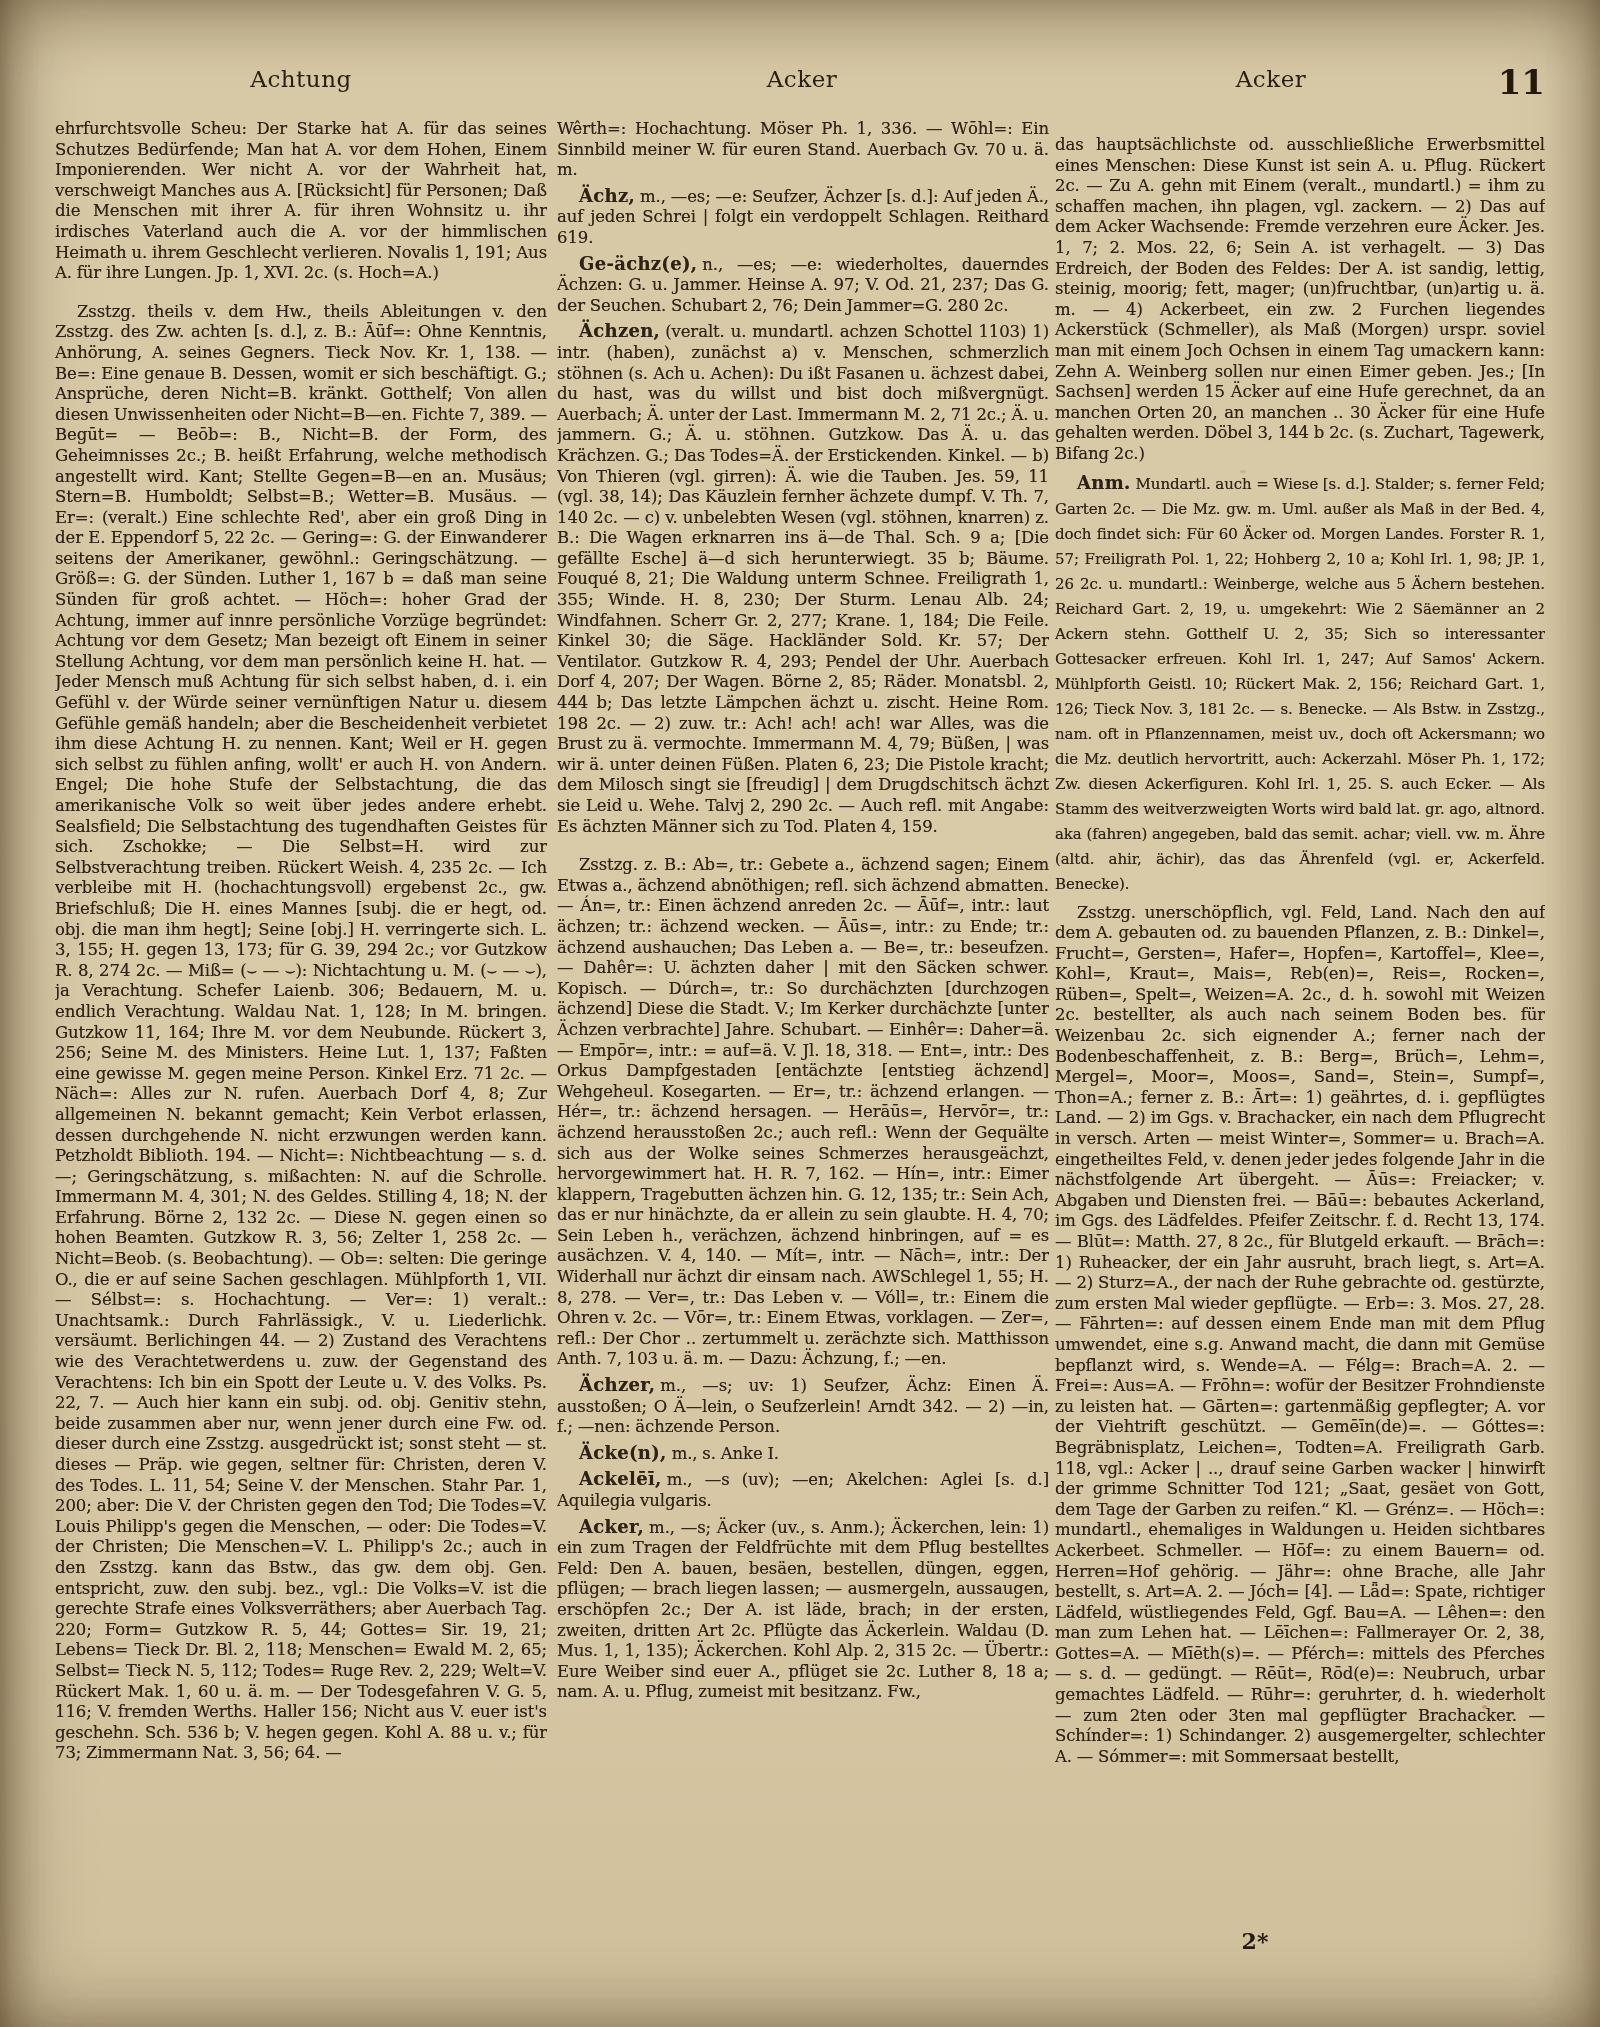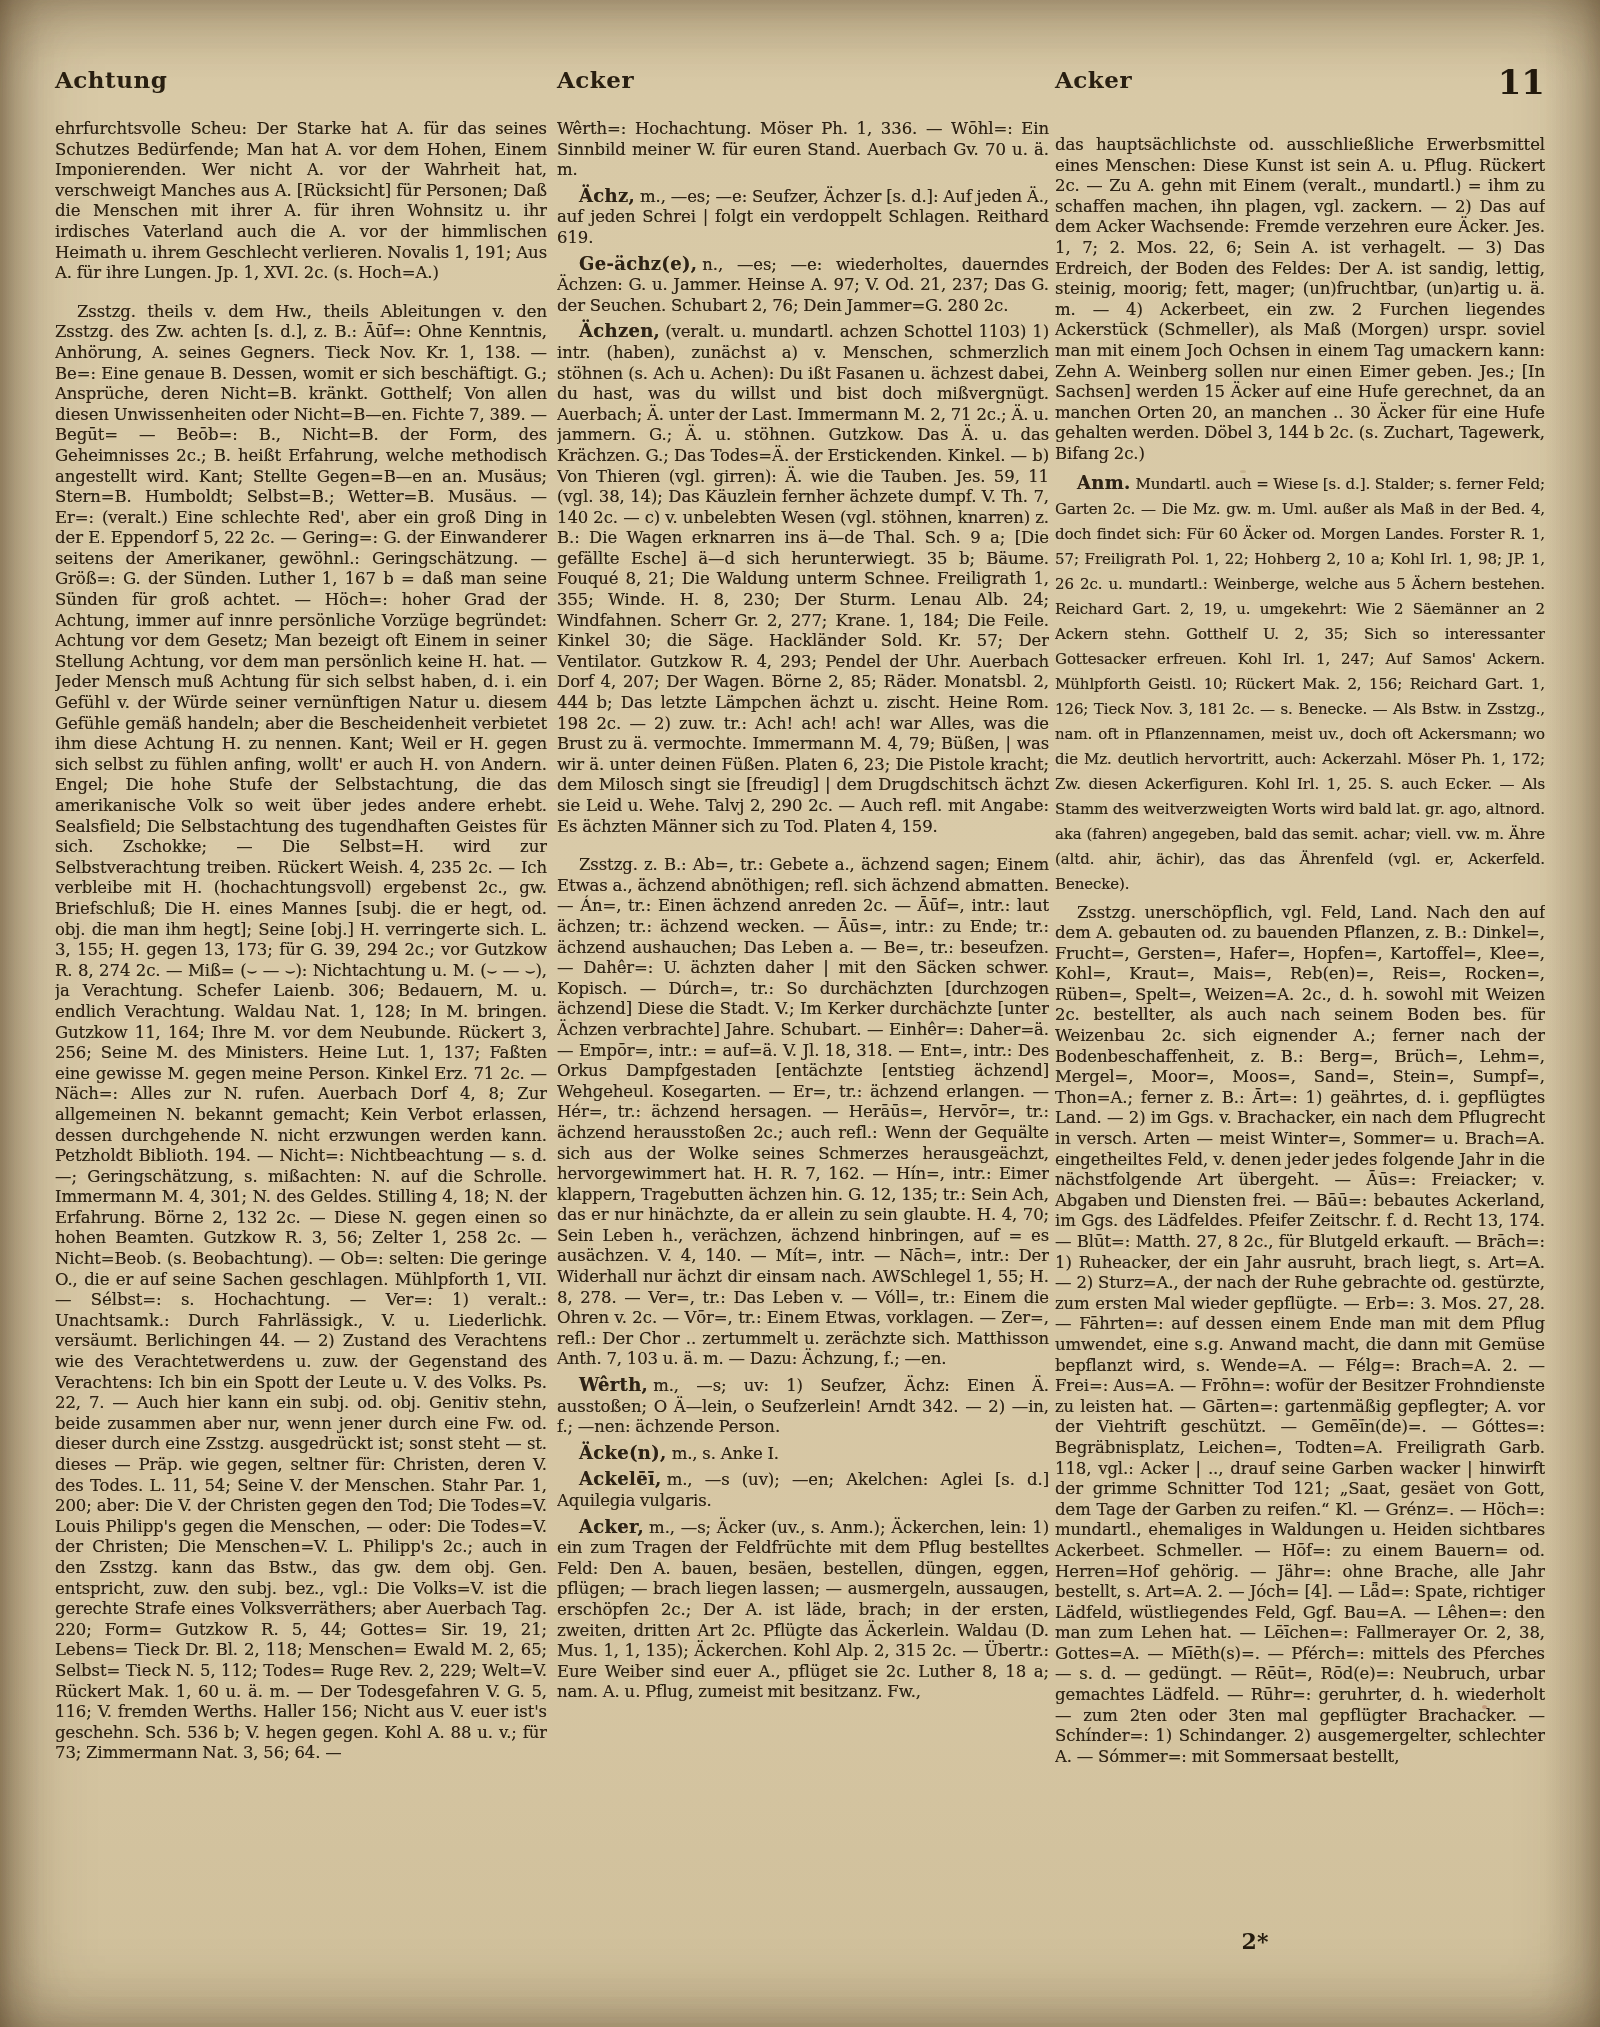--- a/index.html
+++ b/index.html
@@ -20,22 +20,22 @@
     box-shadow:
       inset 34px 0 80px -24px rgba(70,50,25,.38),
       inset -30px 0 80px -26px rgba(70,50,25,.30),
       inset 0 30px 90px -40px rgba(70,50,25,.35),
       inset 0 -34px 90px -40px rgba(70,50,25,.33);
   }
   .speck{position:absolute;border-radius:50%;pointer-events:none;}
 
   .runhead{
     position:absolute;top:66px;height:30px;
-    font-size:23px;font-weight:bold;letter-spacing:.5px;
-    text-align:left;color:#2a2012;
+    font-size:23px;font-weight:normal;letter-spacing:.5px;
+    text-align:center;color:#2a2012;
   }
   #rh-left{left:55px;width:492px;}
   #rh-mid{left:557px;width:490px;}
   #rh-right{left:1055px;width:432px;}
   .pageno{
     position:absolute;top:62px;left:1450px;width:95px;
     text-align:right;font-size:34px;font-weight:bold;color:#241b0e;
   }
 
   .col{
@@ -75,21 +75,21 @@
     <p><span class="hw"></span><span>ehrfurchtsvolle Scheu: Der Starke hat A. für das seines Schutzes Bedürfende; Man hat A. vor dem Hohen, Einem Imponierenden. Wer nicht A. vor der Wahrheit hat, verschweigt Manches aus A. [Rücksicht] für Personen; Daß die Menschen mit ihrer A. für ihren Wohnsitz u. ihr irdisches Vaterland auch die A. vor der himmlischen Heimath u. ihrem Geschlecht verlieren. Novalis 1, 191; Aus A. für ihre Lungen. Jp. 1, XVI. 2c. (s. Hoch=A.)</span></p>
     <p><span class="hw"></span><span>Zsstzg. theils v. dem Hw., theils Ableitungen v. den Zsstzg. des Zw. achten [s. d.], z. B.: Āūf=: Ohne Kenntnis, Anhörung, A. seines Gegners. Tieck Nov. Kr. 1, 138. — Be=: Eine genaue B. Dessen, womit er sich beschäftigt. G.; Ansprüche, deren Nicht=B. kränkt. Gotthelf; Von allen diesen Unwissenheiten oder Nicht=B—en. Fichte 7, 389. — Begūt= — Beōb=: B., Nicht=B. der Form, des Geheimnisses 2c.; B. heißt Erfahrung, welche methodisch angestellt wird. Kant; Stellte Gegen=B—en an. Musäus; Stern=B. Humboldt; Selbst=B.; Wetter=B. Musäus. — Er=: (veralt.) Eine schlechte Red', aber ein groß Ding in der E. Eppendorf 5, 22 2c. — Gering=: G. der Einwanderer seitens der Amerikaner, gewöhnl.: Geringschätzung. — Größ=: G. der Sünden. Luther 1, 167 b = daß man seine Sünden für groß achtet. — Höch=: hoher Grad der Achtung, immer auf innre persönliche Vorzüge begründet: Achtung vor dem Gesetz; Man bezeigt oft Einem in seiner Stellung Achtung, vor dem man persönlich keine H. hat. — Jeder Mensch muß Achtung für sich selbst haben, d. i. ein Gefühl v. der Würde seiner vernünftigen Natur u. diesem Gefühle gemäß handeln; aber die Bescheidenheit verbietet ihm diese Achtung H. zu nennen. Kant; Weil er H. gegen sich selbst zu fühlen anfing, wollt' er auch H. von Andern. Engel; Die hohe Stufe der Selbstachtung, die das amerikanische Volk so weit über jedes andere erhebt. Sealsfield; Die Selbstachtung des tugendhaften Geistes für sich. Zschokke; — Die Selbst=H. wird zur Selbstverachtung treiben. Rückert Weish. 4, 235 2c. — Ich verbleibe mit H. (hochachtungsvoll) ergebenst 2c., gw. Briefschluß; Die H. eines Mannes [subj. die er hegt, od. obj. die man ihm hegt]; Seine [obj.] H. verringerte sich. L. 3, 155; H. gegen 13, 173; für G. 39, 294 2c.; vor Gutzkow R. 8, 274 2c. — Miß= (⌣ — ⌣): Nichtachtung u. M. (⌣ — ⌣), ja Verachtung. Schefer Laienb. 306; Bedauern, M. u. endlich Verachtung. Waldau Nat. 1, 128; In M. bringen. Gutzkow 11, 164; Ihre M. vor dem Neubunde. Rückert 3, 256; Seine M. des Ministers. Heine Lut. 1, 137; Faßten eine gewisse M. gegen meine Person. Kinkel Erz. 71 2c. — Näch=: Alles zur N. rufen. Auerbach Dorf 4, 8; Zur allgemeinen N. bekannt gemacht; Kein Verbot erlassen, dessen durchgehende N. nicht erzwungen werden kann. Petzholdt Biblioth. 194. — Nicht=: Nichtbeachtung — s. d. —; Geringschätzung, s. mißachten: N. auf die Schrolle. Immermann M. 4, 301; N. des Geldes. Stilling 4, 18; N. der Erfahrung. Börne 2, 132 2c. — Diese N. gegen einen so hohen Beamten. Gutzkow R. 3, 56; Zelter 1, 258 2c. — Nicht=Beob. (s. Beobachtung). — Ob=: selten: Die geringe O., die er auf seine Sachen geschlagen. Mühlpforth 1, VII. — Sélbst=: s. Hochachtung. — Ver=: 1) veralt.: Unachtsamk.: Durch Fahrlässigk., V. u. Liederlichk. versäumt. Berlichingen 44. — 2) Zustand des Verachtens wie des Verachtetwerdens u. zuw. der Gegenstand des Verachtens: Ich bin ein Spott der Leute u. V. des Volks. Ps. 22, 7. — Auch hier kann ein subj. od. obj. Genitiv stehn, beide zusammen aber nur, wenn jener durch eine Fw. od. dieser durch eine Zsstzg. ausgedrückt ist; sonst steht — st. dieses — Präp. wie gegen, seltner für: Christen, deren V. des Todes. L. 11, 54; Seine V. der Menschen. Stahr Par. 1, 200; aber: Die V. der Christen gegen den Tod; Die Todes=V. Louis Philipp's gegen die Menschen, — oder: Die Todes=V. der Christen; Die Menschen=V. L. Philipp's 2c.; auch in den Zsstzg. kann das Bstw., das gw. dem obj. Gen. entspricht, zuw. den subj. bez., vgl.: Die Volks=V. ist die gerechte Strafe eines Volksverräthers; aber Auerbach Tag. 220; Form= Gutzkow R. 5, 44; Gottes= Sir. 19, 21; Lebens= Tieck Dr. Bl. 2, 118; Menschen= Ewald M. 2, 65; Selbst= Tieck N. 5, 112; Todes= Ruge Rev. 2, 229; Welt=V. Rückert Mak. 1, 60 u. ä. m. — Der Todesgefahren V. G. 5, 116; V. fremden Werths. Haller 156; Nicht aus V. euer ist's geschehn. Sch. 536 b; V. hegen gegen. Kohl A. 88 u. v.; für 73; Zimmermann Nat. 3, 56; 64. —</span></p>
   </div>
 
   <div class="col" id="col2">
     <p><span class="hw"></span><span>Wêrth=: Hochachtung. Möser Ph. 1, 336. — Wōhl=: Ein Sinnbild meiner W. für euren Stand. Auerbach Gv. 70 u. ä. m.</span></p>
     <p class="entry"><span class="hw">Ächz,</span><span>m., —es; —e: Seufzer, Ächzer [s. d.]: Auf jeden Ä., auf jeden Schrei | folgt ein verdoppelt Schlagen. Reithard 619.</span></p>
     <p class="entry"><span class="hw">Ge-ächz(e),</span><span>n., —es; —e: wiederholtes, dauerndes Ächzen: G. u. Jammer. Heinse A. 97; V. Od. 21, 237; Das G. der Seuchen. Schubart 2, 76; Dein Jammer=G. 280 2c.</span></p>
     <p class="entry"><span class="hw">Ächzen,</span><span>(veralt. u. mundartl. achzen Schottel 1103) 1) intr. (haben), zunächst a) v. Menschen, schmerzlich stöhnen (s. Ach u. Achen): Du ißt Fasanen u. ächzest dabei, du hast, was du willst und bist doch mißvergnügt. Auerbach; Ä. unter der Last. Immermann M. 2, 71 2c.; Ä. u. jammern. G.; Ä. u. stöhnen. Gutzkow. Das Ä. u. das Krächzen. G.; Das Todes=Ä. der Erstickenden. Kinkel. — b) Von Thieren (vgl. girren): Ä. wie die Tauben. Jes. 59, 11 (vgl. 38, 14); Das Käuzlein fernher ächzete dumpf. V. Th. 7, 140 2c. — c) v. unbelebten Wesen (vgl. stöhnen, knarren) z. B.: Die Wagen erknarren ins ä—de Thal. Sch. 9 a; [Die gefällte Esche] ä—d sich herunterwiegt. 35 b; Bäume. Fouqué 8, 21; Die Waldung unterm Schnee. Freiligrath 1, 355; Winde. H. 8, 230; Der Sturm. Lenau Alb. 24; Windfahnen. Scherr Gr. 2, 277; Krane. 1, 184; Die Feile. Kinkel 30; die Säge. Hackländer Sold. Kr. 57; Der Ventilator. Gutzkow R. 4, 293; Pendel der Uhr. Auerbach Dorf 4, 207; Der Wagen. Börne 2, 85; Räder. Monatsbl. 2, 444 b; Das letzte Lämpchen ächzt u. zischt. Heine Rom. 198 2c. — 2) zuw. tr.: Ach! ach! ach! war Alles, was die Brust zu ä. vermochte. Immermann M. 4, 79; Büßen, | was wir ä. unter deinen Füßen. Platen 6, 23; Die Pistole kracht; dem Milosch singt sie [freudig] | dem Drugdschitsch ächzt sie Leid u. Wehe. Talvj 2, 290 2c. — Auch refl. mit Angabe: Es ächzten Männer sich zu Tod. Platen 4, 159.</span></p>
     <p><span class="hw"></span><span>Zsstzg. z. B.: Ab=, tr.: Gebete a., ächzend sagen; Einem Etwas a., ächzend abnöthigen; refl. sich ächzend abmatten. — Án=, tr.: Einen ächzend anreden 2c. — Āūf=, intr.: laut ächzen; tr.: ächzend wecken. — Āūs=, intr.: zu Ende; tr.: ächzend aushauchen; Das Leben a. — Be=, tr.: beseufzen. — Dahêr=: U. ächzten daher | mit den Säcken schwer. Kopisch. — Dúrch=, tr.: So durchächzten [durchzogen ächzend] Diese die Stadt. V.; Im Kerker durchächzte [unter Ächzen verbrachte] Jahre. Schubart. — Einhêr=: Daher=ä. — Empōr=, intr.: = auf=ä. V. Jl. 18, 318. — Ent=, intr.: Des Orkus Dampfgestaden [entächzte [entstieg ächzend] Wehgeheul. Kosegarten. — Er=, tr.: ächzend erlangen. — Hér=, tr.: ächzend hersagen. — Herāūs=, Hervōr=, tr.: ächzend herausstoßen 2c.; auch refl.: Wenn der Gequälte sich aus der Wolke seines Schmerzes herausgeächzt, hervorgewimmert hat. H. R. 7, 162. — Hín=, intr.: Eimer klappern, Tragebutten ächzen hin. G. 12, 135; tr.: Sein Ach, das er nur hinächzte, da er allein zu sein glaubte. H. 4, 70; Sein Leben h., verächzen, ächzend hinbringen, auf = es ausächzen. V. 4, 140. — Mít=, intr. — Nāch=, intr.: Der Widerhall nur ächzt dir einsam nach. AWSchlegel 1, 55; H. 8, 278. — Ver=, tr.: Das Leben v. — Vóll=, tr.: Einem die Ohren v. 2c. — Vōr=, tr.: Einem Etwas, vorklagen. — Zer=, refl.: Der Chor .. zertummelt u. zerächzte sich. Matthisson Anth. 7, 103 u. ä. m. — Dazu: Ächzung, f.; —en.</span></p>
-    <p class="entry"><span class="hw">Wêrth,</span><span>m., —s; uv: 1) Seufzer, Ächz: Einen Ä. ausstoßen; O Ä—lein, o Seufzerlein! Arndt 342. — 2) —in, f.; —nen: ächzende Person.</span></p>
+    <p class="entry"><span class="hw">Ächzer,</span><span>m., —s; uv: 1) Seufzer, Ächz: Einen Ä. ausstoßen; O Ä—lein, o Seufzerlein! Arndt 342. — 2) —in, f.; —nen: ächzende Person.</span></p>
     <p class="entry"><span class="hw">Äcke(n),</span><span>m., s. Anke I.</span></p>
     <p class="entry"><span class="hw">Ackelēī,</span><span>m., —s (uv); —en; Akelchen: Aglei [s. d.] Aquilegia vulgaris.</span></p>
     <p class="entry"><span class="hw">Acker,</span><span>m., —s; Äcker (uv., s. Anm.); Äckerchen, lein: 1) ein zum Tragen der Feldfrüchte mit dem Pflug bestelltes Feld: Den A. bauen, besäen, bestellen, düngen, eggen, pflügen; — brach liegen lassen; — ausmergeln, aussaugen, erschöpfen 2c.; Der A. ist läde, brach; in der ersten, zweiten, dritten Art 2c. Pflügte das Äckerlein. Waldau (D. Mus. 1, 1, 135); Äckerchen. Kohl Alp. 2, 315 2c. — Übertr.: Eure Weiber sind euer A., pflüget sie 2c. Luther 8, 18 a; nam. A. u. Pflug, zumeist mit besitzanz. Fw.,</span></p>
   </div>
 
   <div class="col" id="col3">
     <p><span class="hw"></span><span>das hauptsächlichste od. ausschließliche Erwerbsmittel eines Menschen: Diese Kunst ist sein A. u. Pflug. Rückert 2c. — Zu A. gehn mit Einem (veralt., mundartl.) = ihm zu schaffen machen, ihn plagen, vgl. zackern. — 2) Das auf dem Acker Wachsende: Fremde verzehren eure Äcker. Jes. 1, 7; 2. Mos. 22, 6; Sein A. ist verhagelt. — 3) Das Erdreich, der Boden des Feldes: Der A. ist sandig, lettig, steinig, moorig; fett, mager; (un)fruchtbar, (un)artig u. ä. m. — 4) Ackerbeet, ein zw. 2 Furchen liegendes Ackerstück (Schmeller), als Maß (Morgen) urspr. soviel man mit einem Joch Ochsen in einem Tag umackern kann: Zehn A. Weinberg sollen nur einen Eimer geben. Jes.; [In Sachsen] werden 15 Äcker auf eine Hufe gerechnet, da an manchen Orten 20, an manchen .. 30 Äcker für eine Hufe gehalten werden. Döbel 3, 144 b 2c. (s. Zuchart, Tagewerk, Bifang 2c.)</span></p>
     <p class="small entry"><span class="hw">Anm.</span><span>Mundartl. auch = Wiese [s. d.]. Stalder; s. ferner Feld; Garten 2c. — Die Mz. gw. m. Uml. außer als Maß in der Bed. 4, doch findet sich: Für 60 Äcker od. Morgen Landes. Forster R. 1, 57; Freiligrath Pol. 1, 22; Hohberg 2, 10 a; Kohl Irl. 1, 98; JP. 1, 26 2c. u. mundartl.: Weinberge, welche aus 5 Ächern bestehen. Reichard Gart. 2, 19, u. umgekehrt: Wie 2 Säemänner an 2 Ackern stehn. Gotthelf U. 2, 35; Sich so interessanter Gottesacker erfreuen. Kohl Irl. 1, 247; Auf Samos' Ackern. Mühlpforth Geistl. 10; Rückert Mak. 2, 156; Reichard Gart. 1, 126; Tieck Nov. 3, 181 2c. — s. Benecke. — Als Bstw. in Zsstzg., nam. oft in Pflanzennamen, meist uv., doch oft Ackersmann; wo die Mz. deutlich hervortritt, auch: Ackerzahl. Möser Ph. 1, 172; Zw. diesen Ackerfiguren. Kohl Irl. 1, 25. S. auch Ecker. — Als Stamm des weitverzweigten Worts wird bald lat. gr. ago, altnord. aka (fahren) angegeben, bald das semit. achar; viell. vw. m. Ähre (altd. ahir, ächir), das das Ährenfeld (vgl. er, Ackerfeld. Benecke).</span></p>
     <p class="entry"><span class="hw"></span><span>Zsstzg. unerschöpflich, vgl. Feld, Land. Nach den auf dem A. gebauten od. zu bauenden Pflanzen, z. B.: Dinkel=, Frucht=, Gersten=, Hafer=, Hopfen=, Kartoffel=, Klee=, Kohl=, Kraut=, Mais=, Reb(en)=, Reis=, Rocken=, Rüben=, Spelt=, Weizen=A. 2c., d. h. sowohl mit Weizen 2c. bestellter, als auch nach seinem Boden bes. für Weizenbau 2c. sich eignender A.; ferner nach der Bodenbeschaffenheit, z. B.: Berg=, Brüch=, Lehm=, Mergel=, Moor=, Moos=, Sand=, Stein=, Sumpf=, Thon=A.; ferner z. B.: Ārt=: 1) geährtes, d. i. gepflügtes Land. — 2) im Ggs. v. Brachacker, ein nach dem Pflugrecht in versch. Arten — meist Winter=, Sommer= u. Brach=A. eingetheiltes Feld, v. denen jeder jedes folgende Jahr in die nächstfolgende Art übergeht. — Āūs=: Freiacker; v. Abgaben und Diensten frei. — Bāū=: bebautes Ackerland, im Ggs. des Lädfeldes. Pfeifer Zeitschr. f. d. Recht 13, 174. — Blūt=: Matth. 27, 8 2c., für Blutgeld erkauft. — Brāch=: 1) Ruheacker, der ein Jahr ausruht, brach liegt, s. Art=A. — 2) Sturz=A., der nach der Ruhe gebrachte od. gestürzte, zum ersten Mal wieder gepflügte. — Erb=: 3. Mos. 27, 28. — Fāhrten=: auf dessen einem Ende man mit dem Pflug umwendet, eine s.g. Anwand macht, die dann mit Gemüse bepflanzt wird, s. Wende=A. — Félg=: Brach=A. 2. — Frei=: Aus=A. — Frōhn=: wofür der Besitzer Frohndienste zu leisten hat. — Gārten=: gartenmäßig gepflegter; A. vor der Viehtrift geschützt. — Gemēīn(de)=. — Góttes=: Begräbnisplatz, Leichen=, Todten=A. Freiligrath Garb. 118, vgl.: Acker | .., drauf seine Garben wacker | hinwirft der grimme Schnitter Tod 121; „Saat, gesäet von Gott, dem Tage der Garben zu reifen.“ Kl. — Grénz=. — Höch=: mundartl., ehemaliges in Waldungen u. Heiden sichtbares Ackerbeet. Schmeller. — Hōf=: zu einem Bauern= od. Herren=Hof gehörig. — Jähr=: ohne Brache, alle Jahr bestellt, s. Art=A. 2. — Jóch= [4]. — Lǟd=: Spate, richtiger Lädfeld, wüstliegendes Feld, Ggf. Bau=A. — Lêhen=: den man zum Lehen hat. — Lēīchen=: Fallmerayer Or. 2, 38, Gottes=A. — Mīēth(s)=. — Pférch=: mittels des Pferches — s. d. — gedüngt. — Rēūt=, Rōd(e)=: Neubruch, urbar gemachtes Lädfeld. — Rūhr=: geruhrter, d. h. wiederholt — zum 2ten oder 3ten mal gepflügter Brachacker. — Schínder=: 1) Schindanger. 2) ausgemergelter, schlechter A. — Sómmer=: mit Sommersaat bestellt,</span></p>
   </div>

